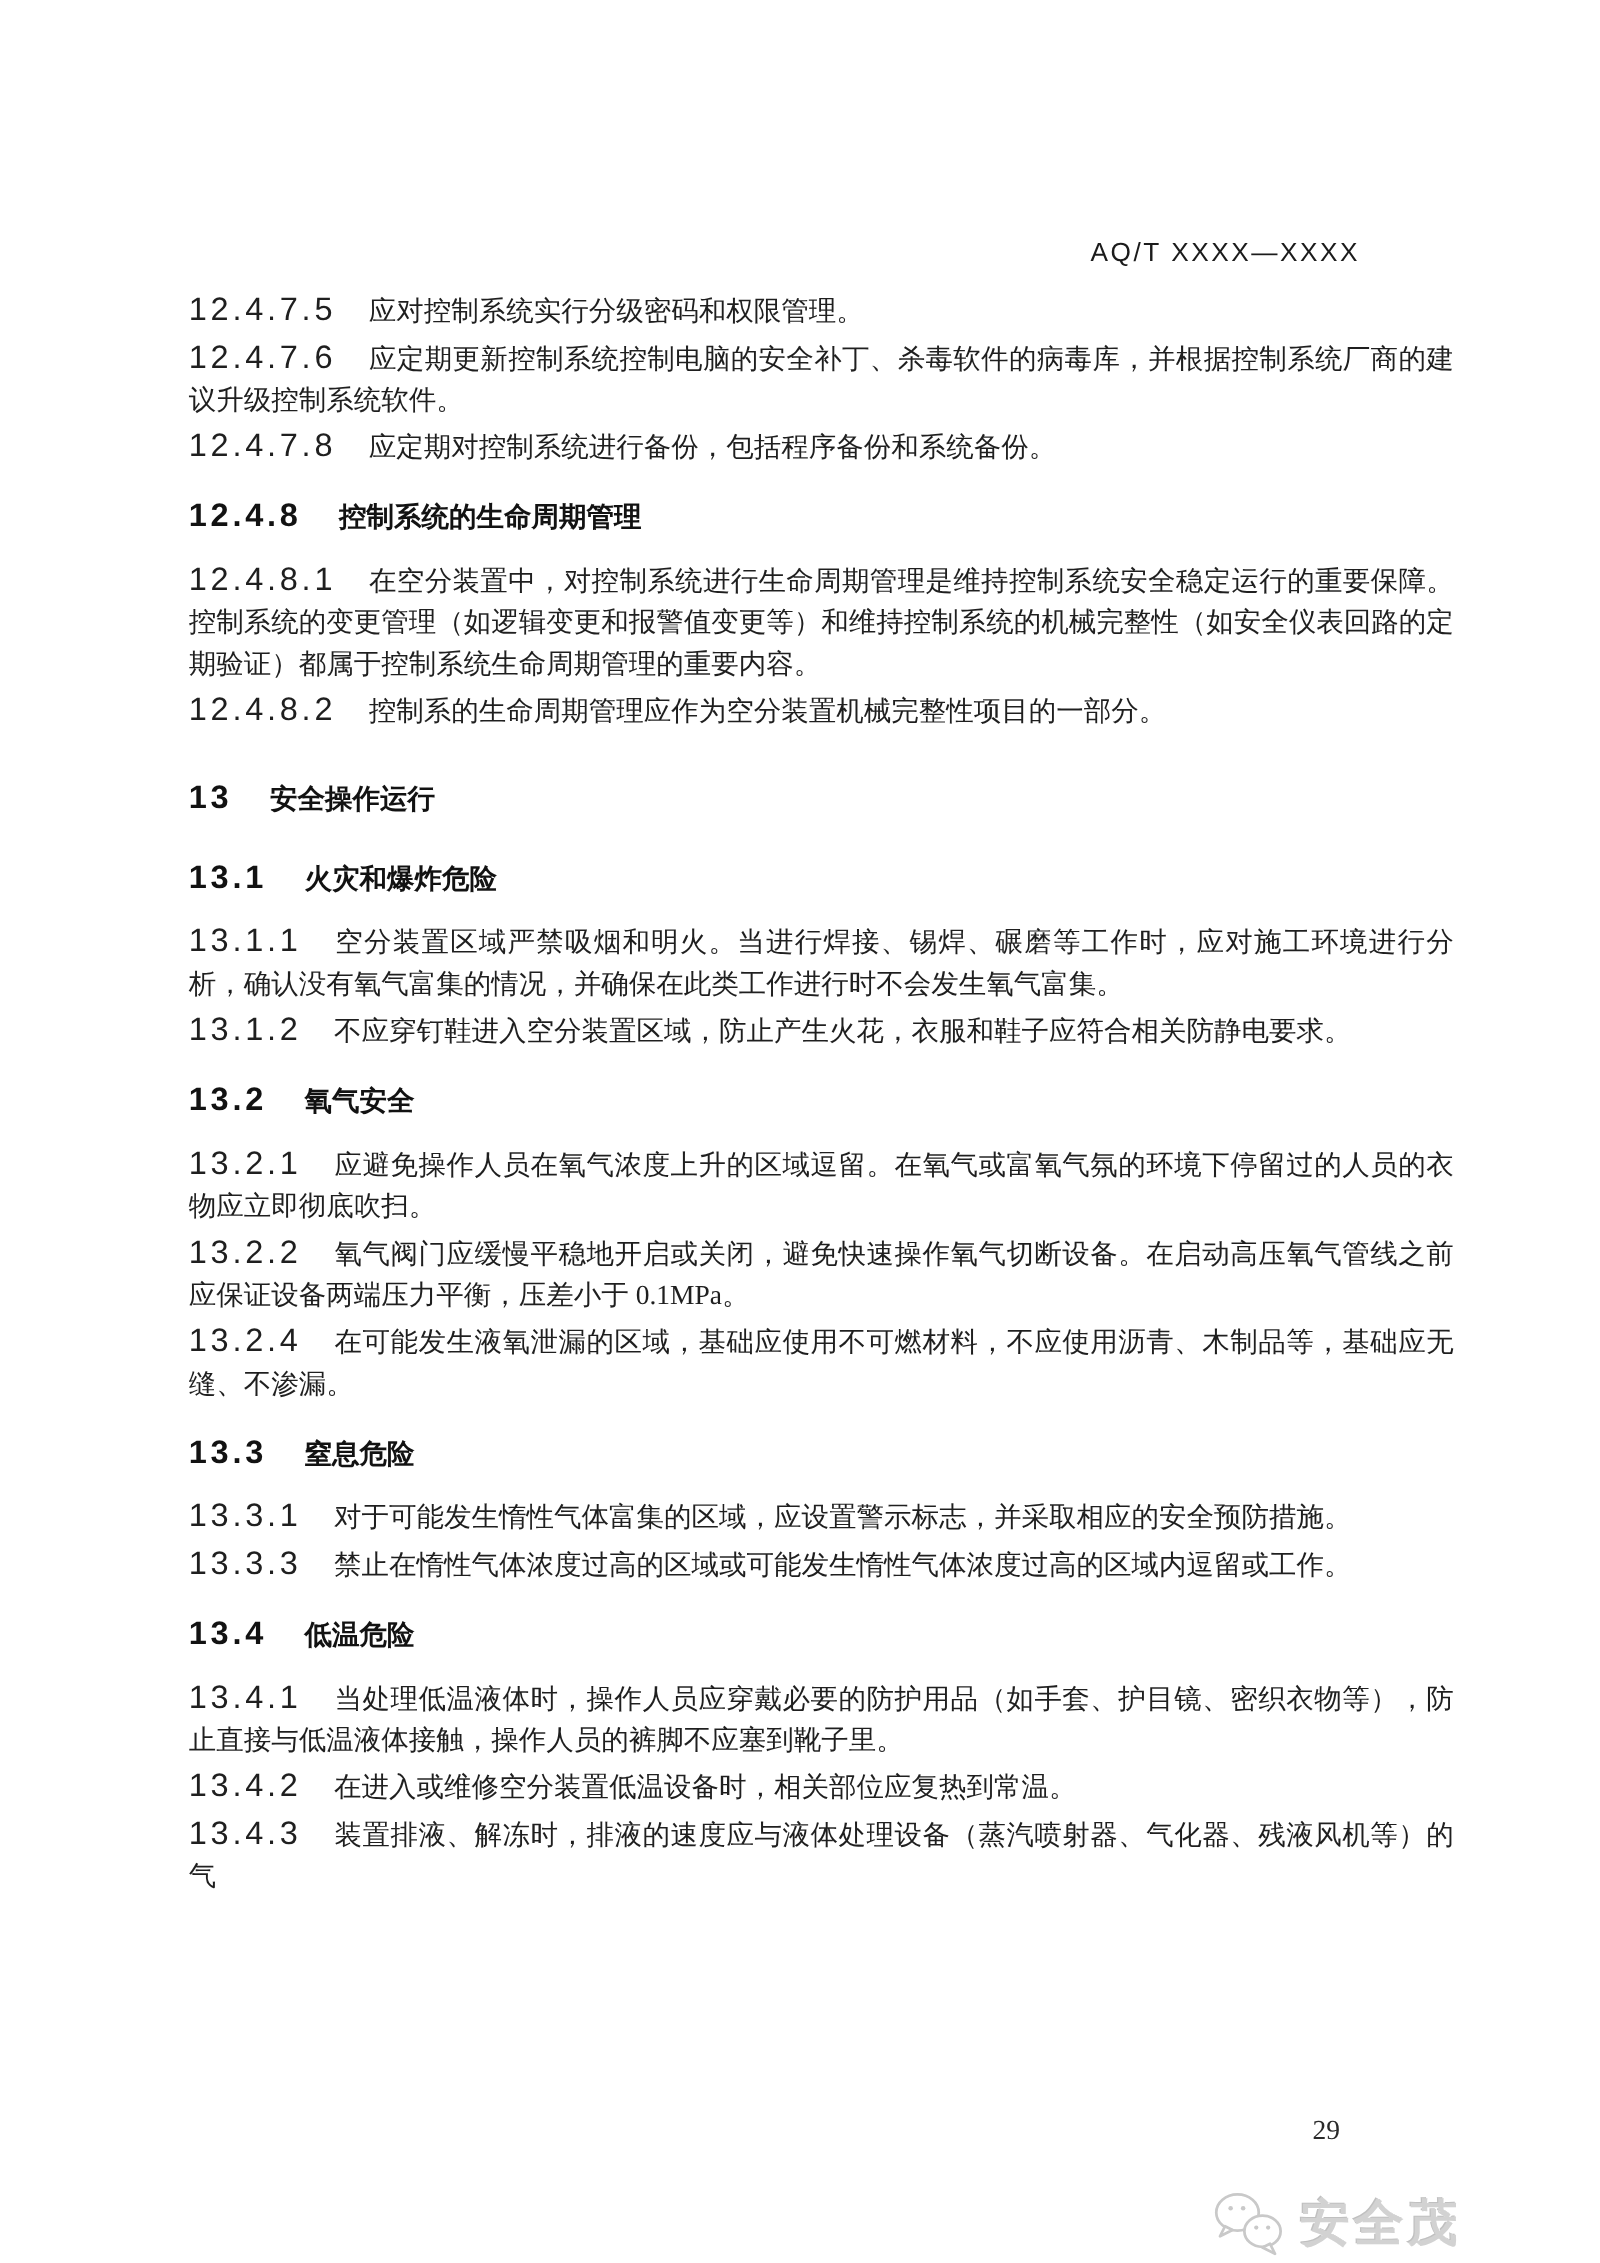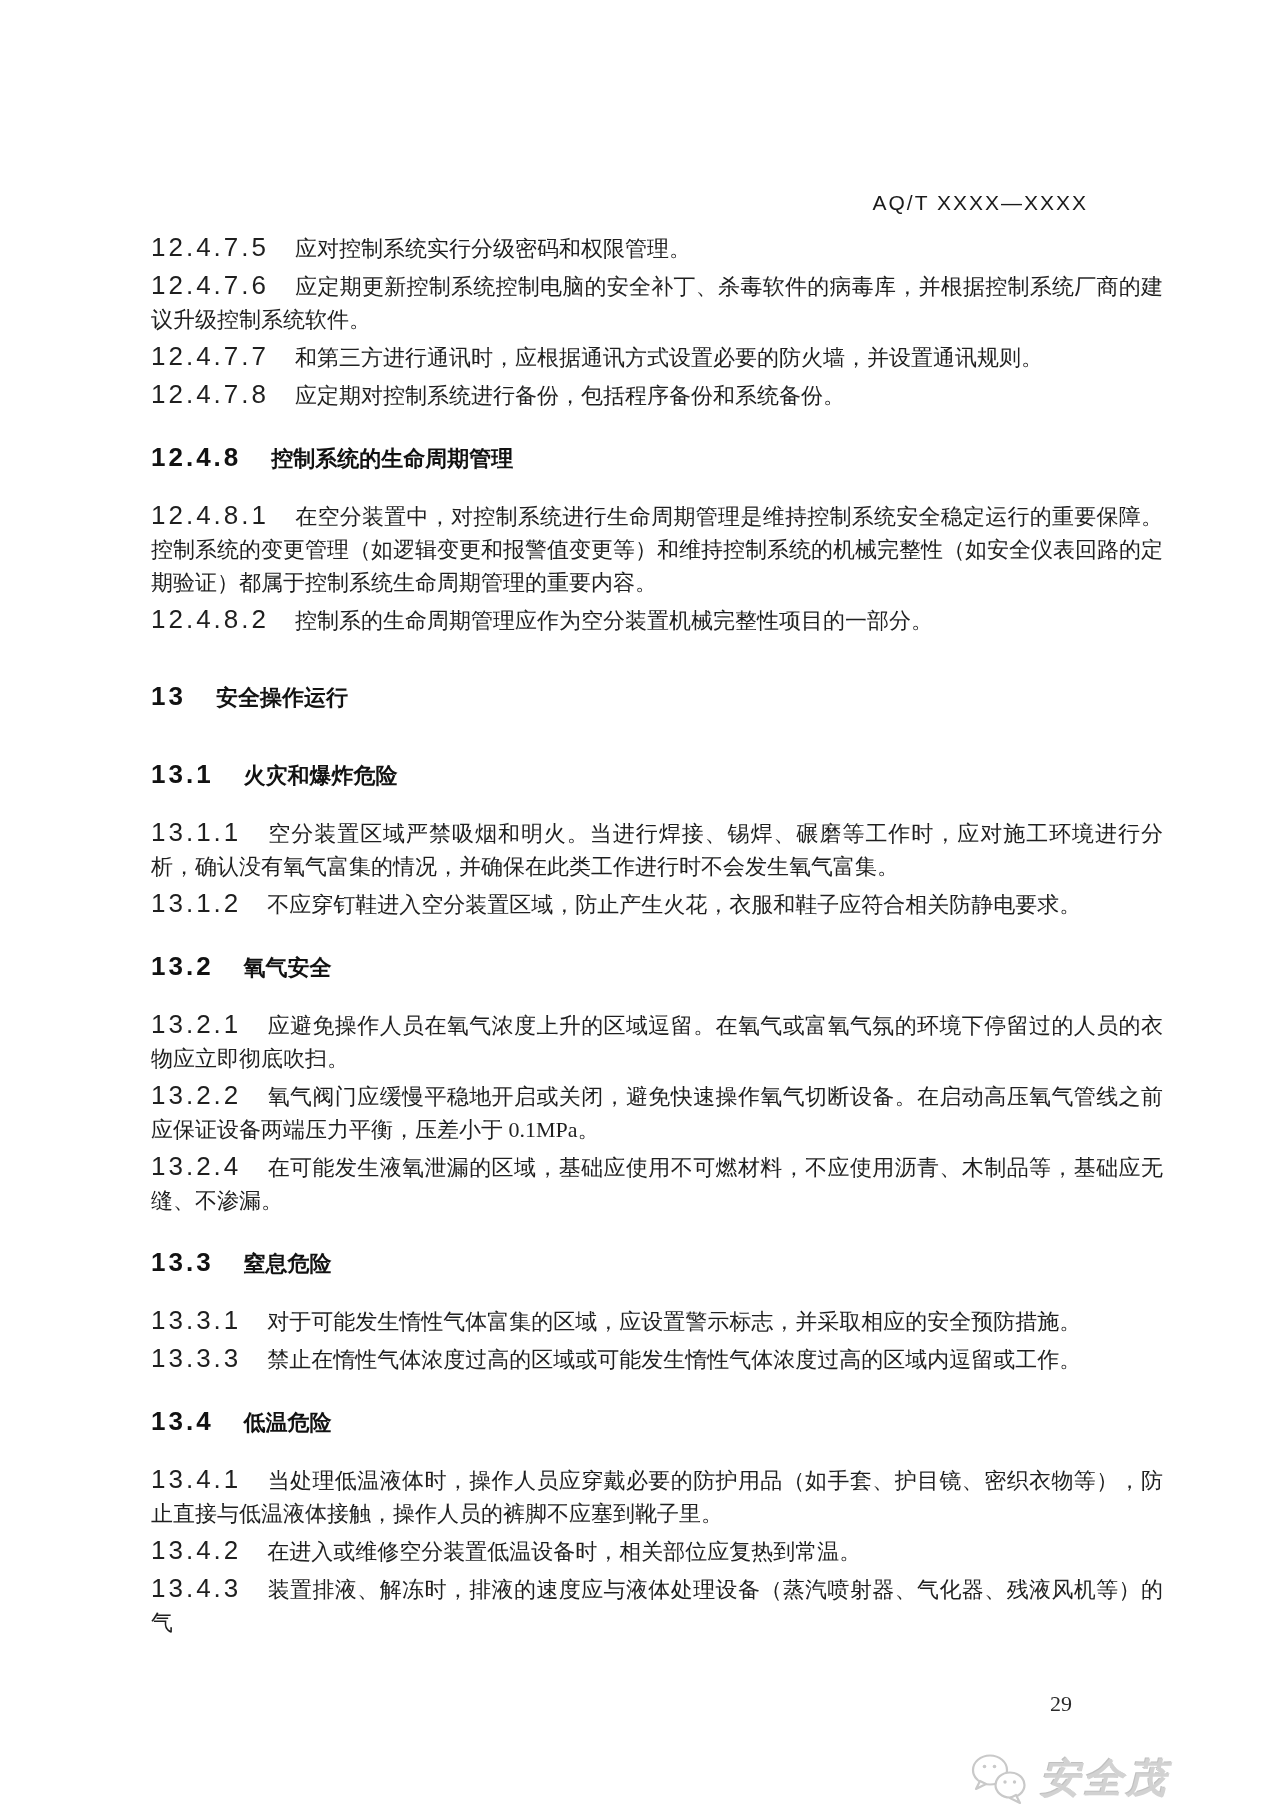--- a/index.html
+++ b/index.html
@@ -41,21 +41,21 @@
     font-family: "Liberation Sans", sans-serif;
     font-size: 26px;
     letter-spacing: 3px;
     margin-right: 26px;
     white-space: nowrap;
   }
   h2.heading-chapter, h3.heading-sub {
     font-family: "Liberation Sans", sans-serif;
     font-weight: 700;
     font-size: 22px;
-    line-height: 47px;
+    line-height: 33px;
     color: #121212;
     margin: 0;
   }
   h2.heading-chapter { margin: 36px 0 30px 0; }
   h3.heading-sub     { margin: 22px 0 17px 0; }
   h2 .num, h3 .num { font-weight: 700; margin-right: 30px; }
   .page-number {
     position: absolute;
     top: 1660px; right: 134px;
     font-family: "Liberation Serif", serif;
@@ -69,38 +69,36 @@
     align-items: center;
     gap: 10px;
   }
   .watermark-text {
     font-family: "Liberation Sans", sans-serif;
     font-weight: 700;
     font-size: 40px;
     letter-spacing: 3px;
     color: #d2d2d2;
     text-shadow: 1px 1px 0 #ffffff, -1px -1px 0 #c0c0c0;
-    font-style: italic;
   }
   .wechat-icon { display: block; }
 </style>
 </head>
 <body>
 
 <div class="doc-page">
 
   <div class="doc-header">AQ/T XXXX—XXXX</div>
 
   <div class="doc-body">
 
     <p class="clause"><span class="num">12.4.7.5</span><span>应对控制系统实行分级密码和权限管理。</span></p>
 
     <p class="clause"><span class="num">12.4.7.6</span><span>应定期更新控制系统控制电脑的安全补丁、杀毒软件的病毒库，并根据控制系统厂商的建议升级控制系统软件。</span></p>
 
-    <p class="clause"><span class="num">12.4.7.7</span><span>和第三方进行通讯时，应根据通讯方式设置必要的防火墙，并设置通讯规则。</span></p>
 
     <p class="clause"><span class="num">12.4.7.8</span><span>应定期对控制系统进行备份，包括程序备份和系统备份。</span></p>
 
 
     <h3 class="heading-sub"><span class="num">12.4.8</span><span>控制系统的生命周期管理</span></h3>
 
     <p class="clause"><span class="num">12.4.8.1</span><span>在空分装置中，对控制系统进行生命周期管理是维持控制系统安全稳定运行的重要保障。控制系统的变更管理（如逻辑变更和报警值变更等）和维持控制系统的机械完整性（如安全仪表回路的定期验证）都属于控制系统生命周期管理的重要内容。</span></p>
 
     <p class="clause"><span class="num">12.4.8.2</span><span>控制系的生命周期管理应作为空分装置机械完整性项目的一部分。</span></p>
 

